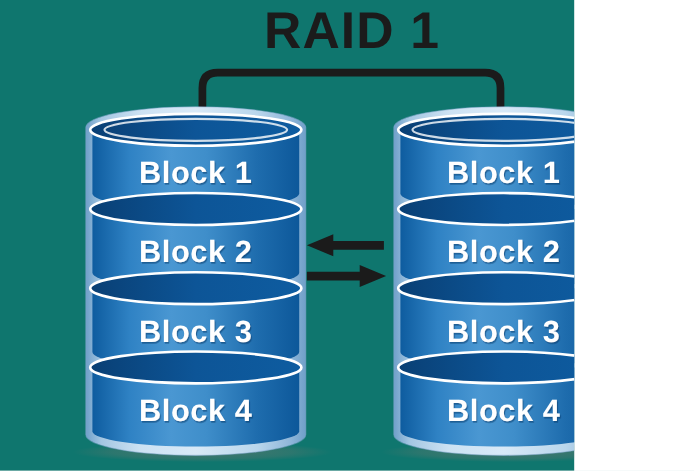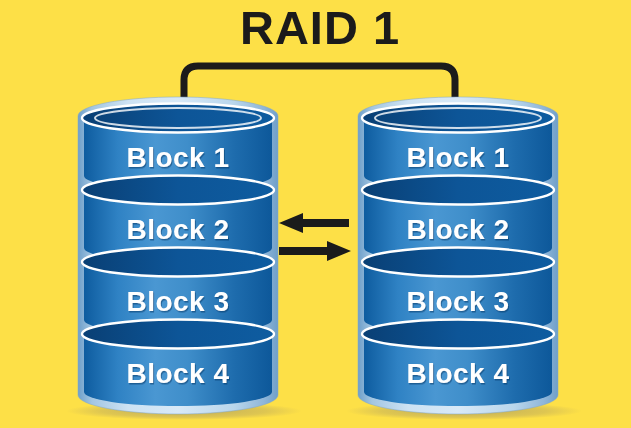--- a/index.html
+++ b/index.html
@@ -2,23 +2,23 @@
 <html><head>
 <meta charset="utf-8">
 <style>
   html, body {
     margin: 0;
     padding: 0;
     background: #ffffff;
   }
   .stage {
     position: relative;
-    width: 631px;
+    width: 522px;
     height: 428px;
-    background: #fde047;
+    background: #0f766e;
     overflow: hidden;
     font-family: "Liberation Sans", sans-serif;
   }
   .title-text {
     font-family: "Liberation Sans", "DejaVu Sans", sans-serif;
     font-weight: bold;
     font-size: 47px;
     letter-spacing: 1px;
   }
   .block-label {

